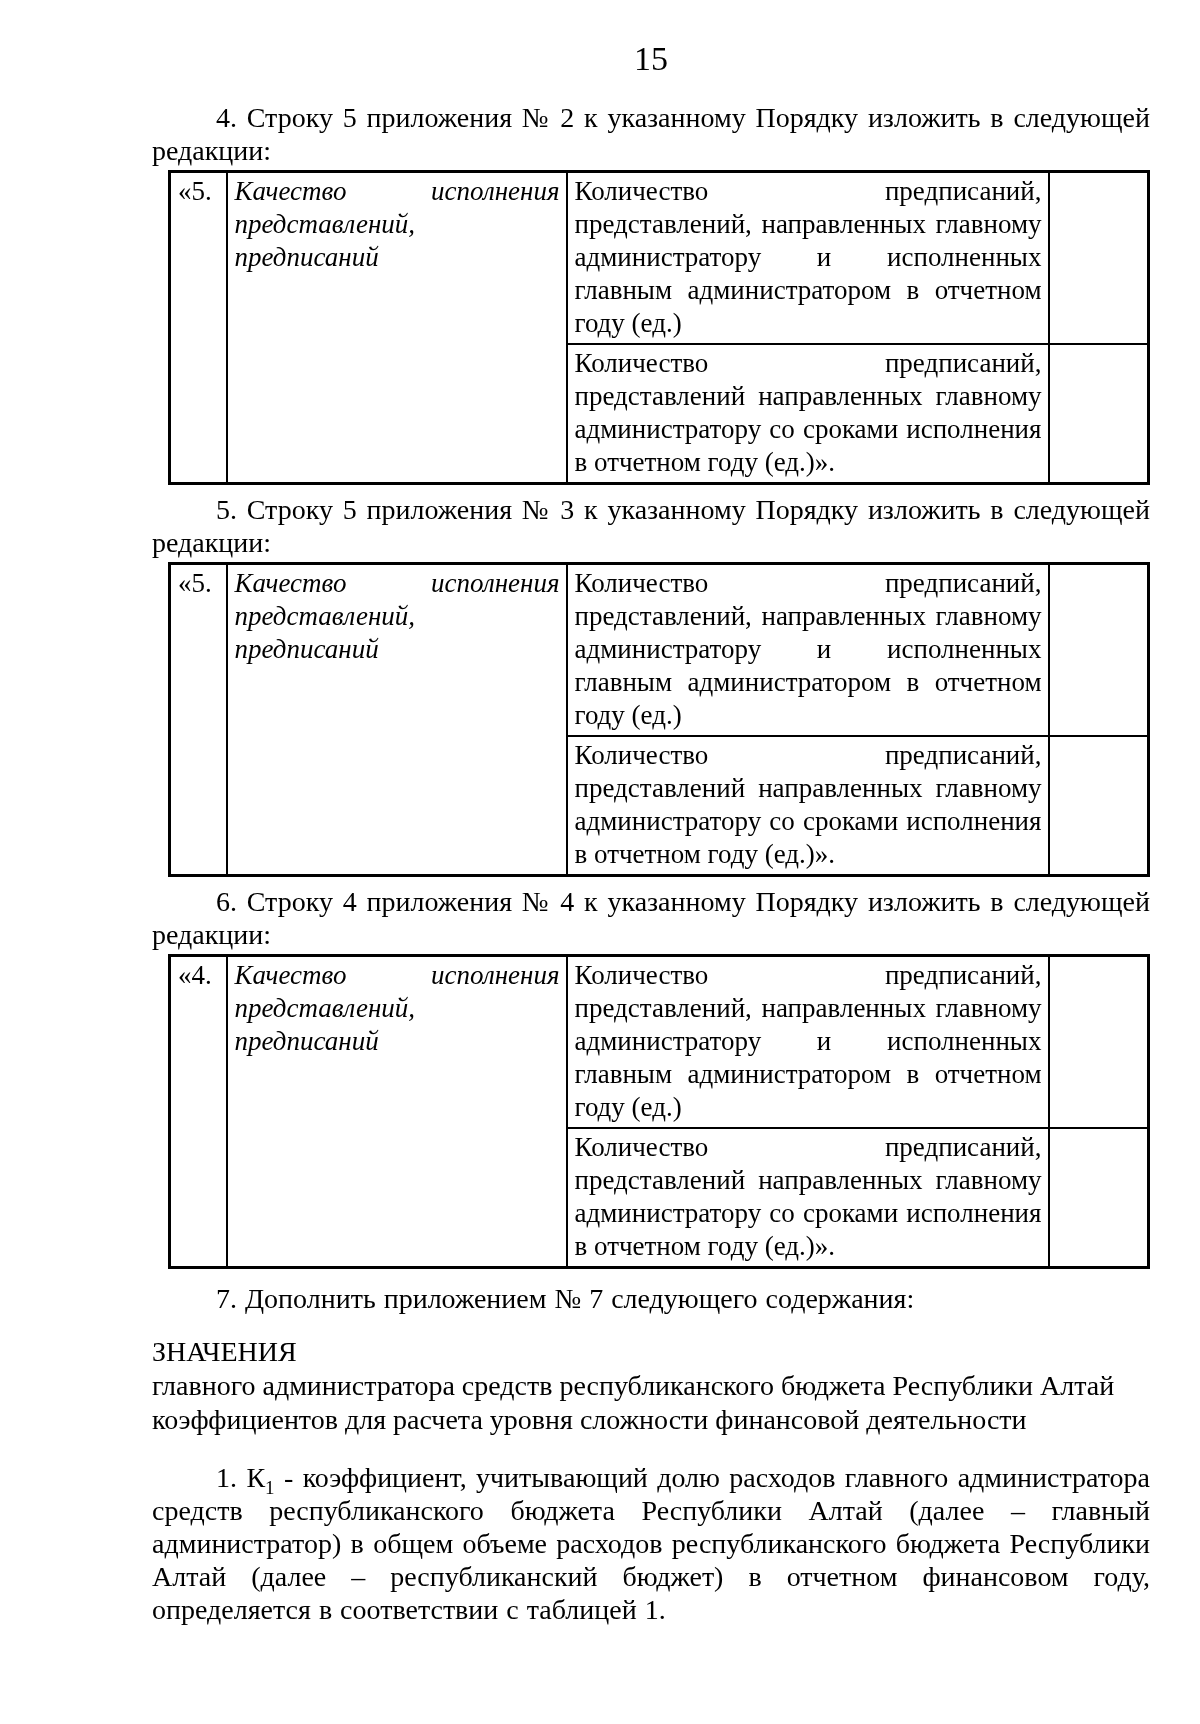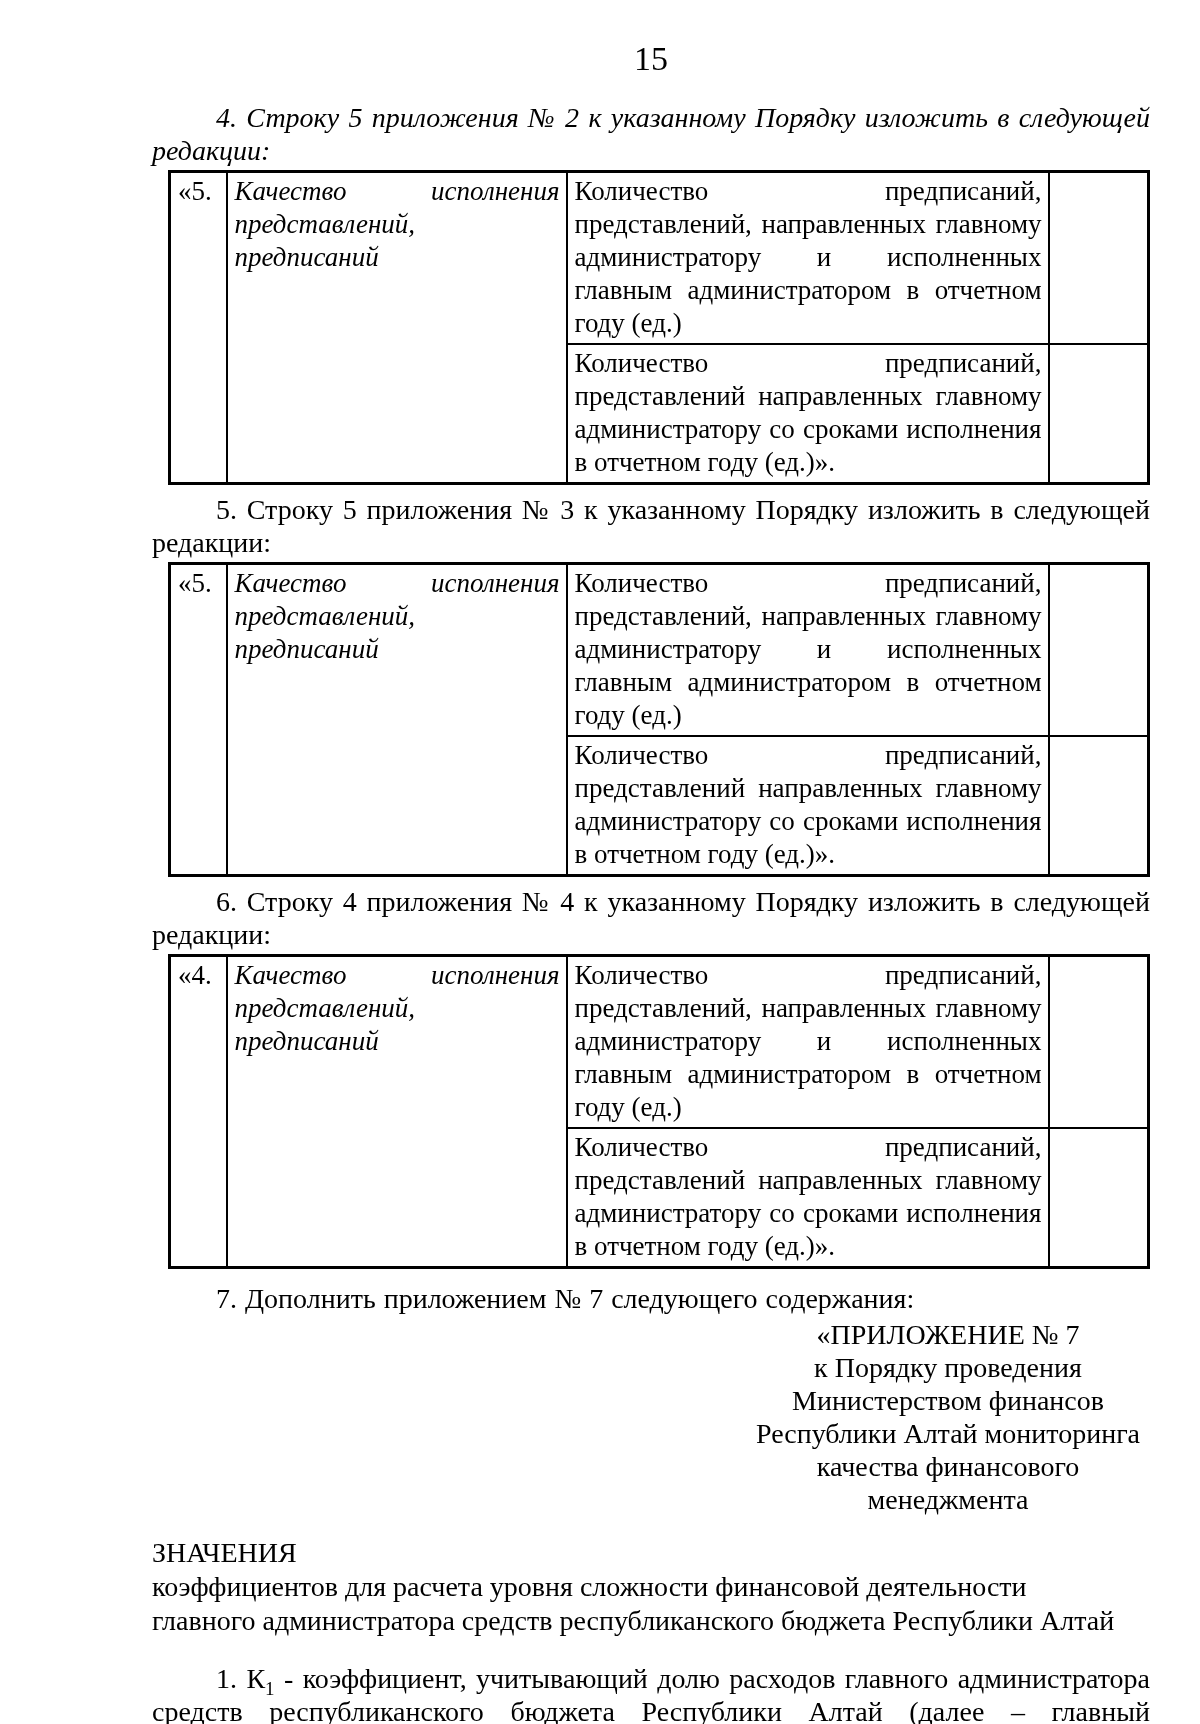--- a/index.html
+++ b/index.html
@@ -24,21 +24,21 @@
   }
   .para {
     font-size: 28px;
     line-height: 33px;
     text-align: justify;
     text-indent: 64px;
     margin: 0;
     word-spacing: 1px;
   }
   .intro { margin-top: 8px; margin-bottom: 3px; }
-  .intro.first { margin-top: 27px; font-style: italic; }
+  .intro.first { margin-top: 27px; }
   .para7 { margin-top: 13px; }
 
   table.amend {
     border-collapse: collapse;
     table-layout: fixed;
     margin-left: 16px;
     width: 979px;
     border: 3px solid #000;
   }
   table.amend td {
@@ -147,30 +147,22 @@
       </tr>
       <tr>
         <td class="ind r2">Количество предписаний, представлений направленных главному администратору со сроками исполнения в отчетном году (ед.)».</td>
         <td class="val"></td>
       </tr>
     </tbody>
   </table>
 
   <p class="para para7">7. Дополнить приложением № 7 следующего содержания:</p>
 
-  <div class="appendix">
-    <div>«ПРИЛОЖЕНИЕ № 7</div>
-    <div>к Порядку проведения</div>
-    <div>Министерством финансов</div>
-    <div>Республики Алтай мониторинга</div>
-    <div>качества финансового</div>
-    <div>менеджмента</div>
-  </div>
 
   <div class="heading">
     <div>ЗНАЧЕНИЯ</div>
+    <div>главного администратора средств республиканского бюджета Республики Алтай</div>
     <div>коэффициентов для расчета уровня сложности финансовой деятельности</div>
-    <div>главного администратора средств республиканского бюджета Республики Алтай</div>
   </div>
 
   <p class="para k1para"><span>1. К</span><sub>1</sub><span> - коэффициент, учитывающий долю расходов главного администратора средств республиканского бюджета Республики Алтай (далее – главный администратор) в общем объеме расходов республиканского бюджета Республики Алтай (далее – республиканский бюджет) в отчетном финансовом году, определяется в соответствии с таблицей 1.</span></p>
 
 </div>
 
 </body></html>

